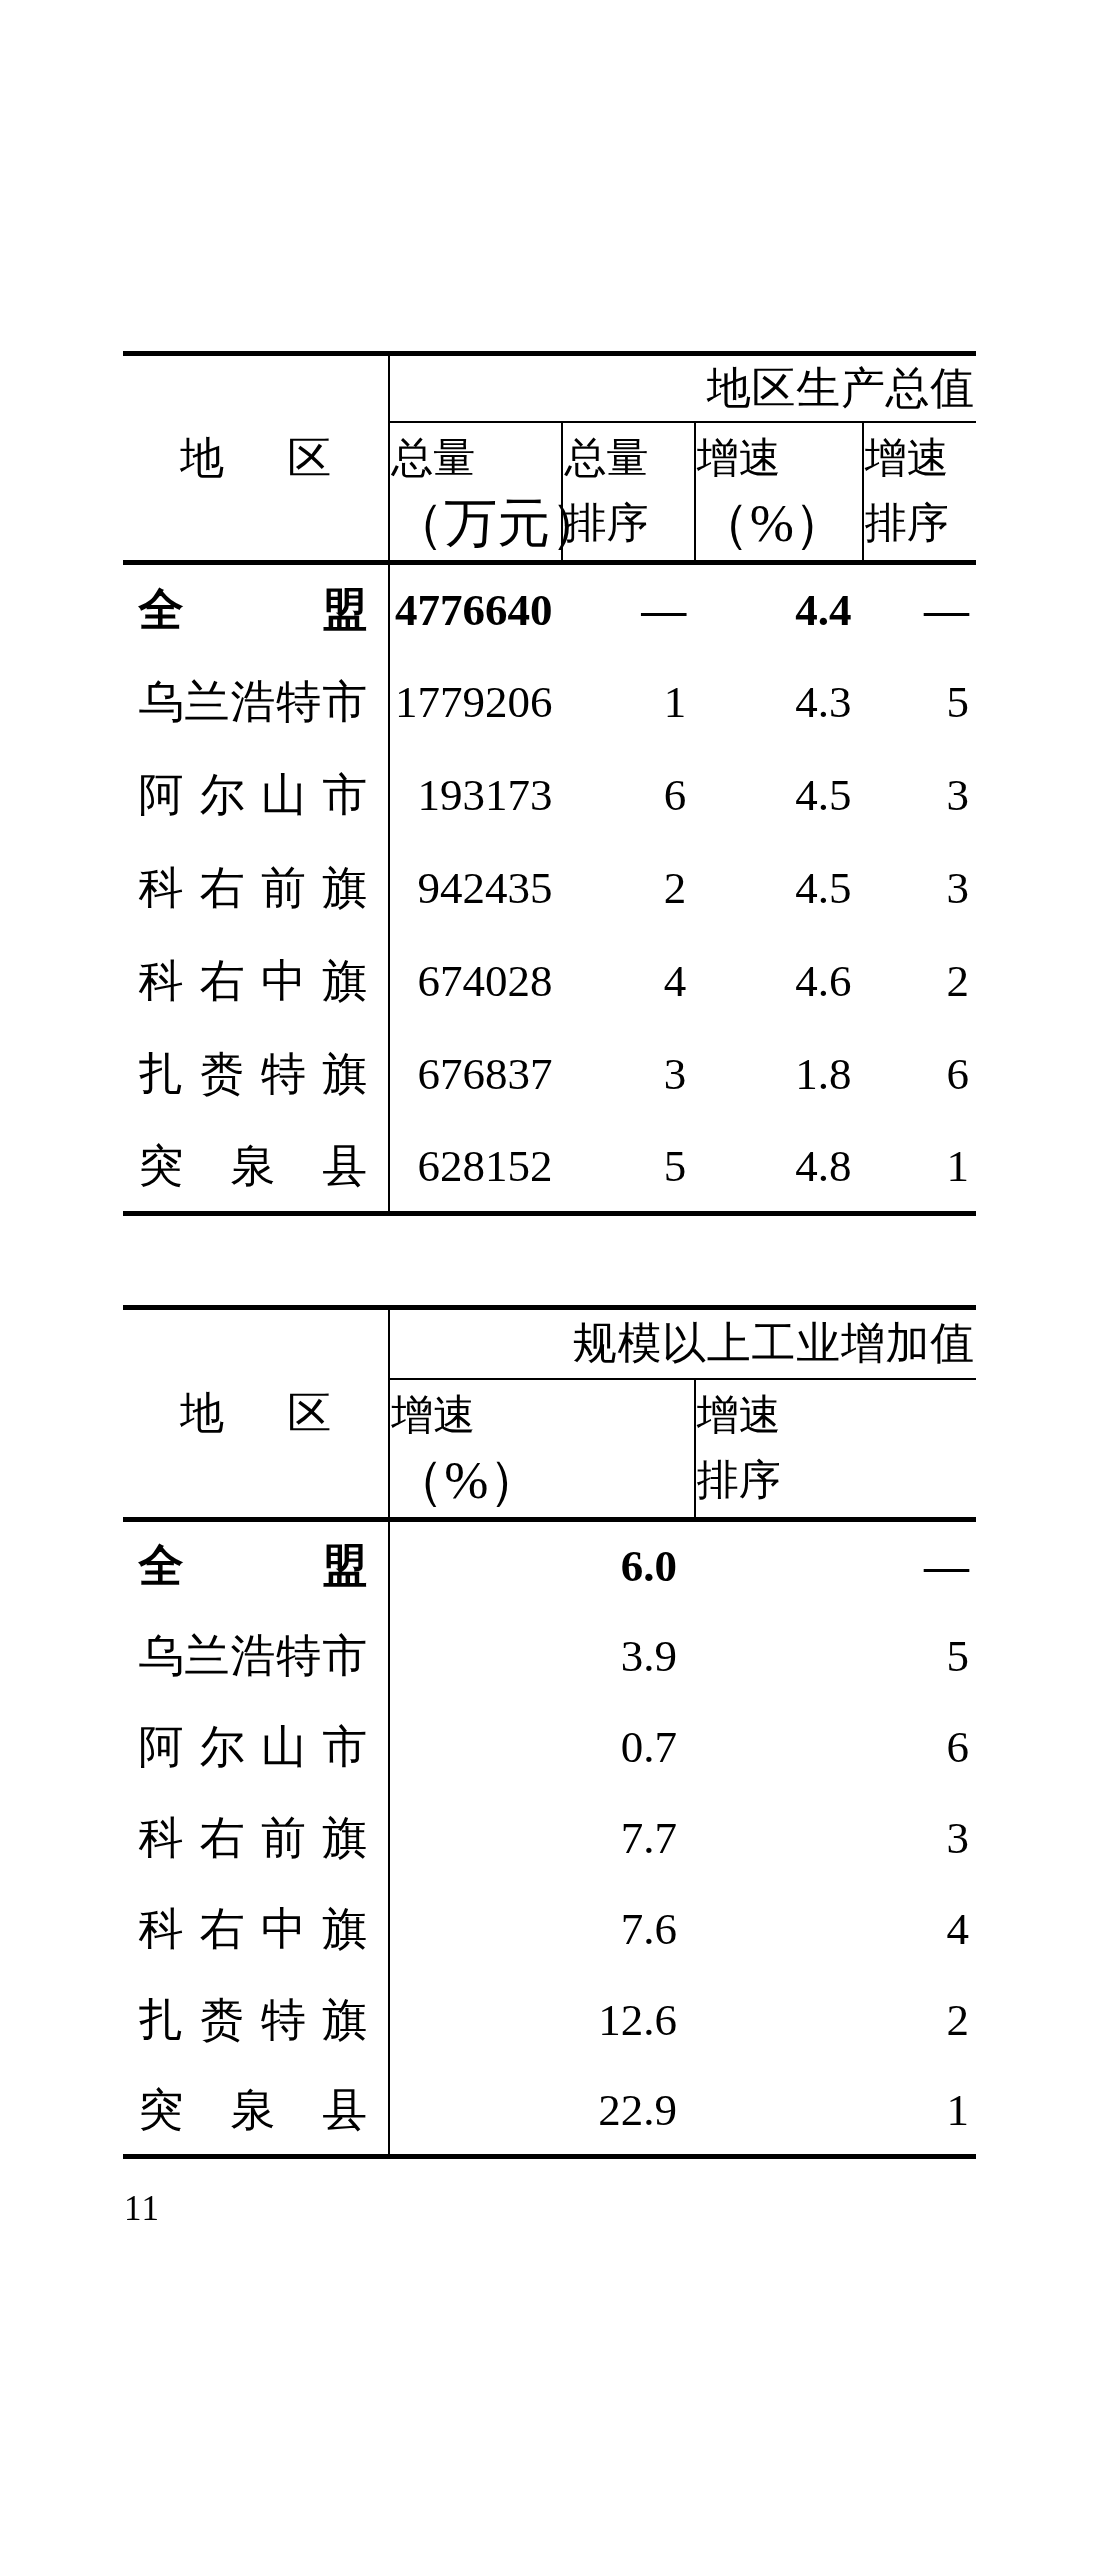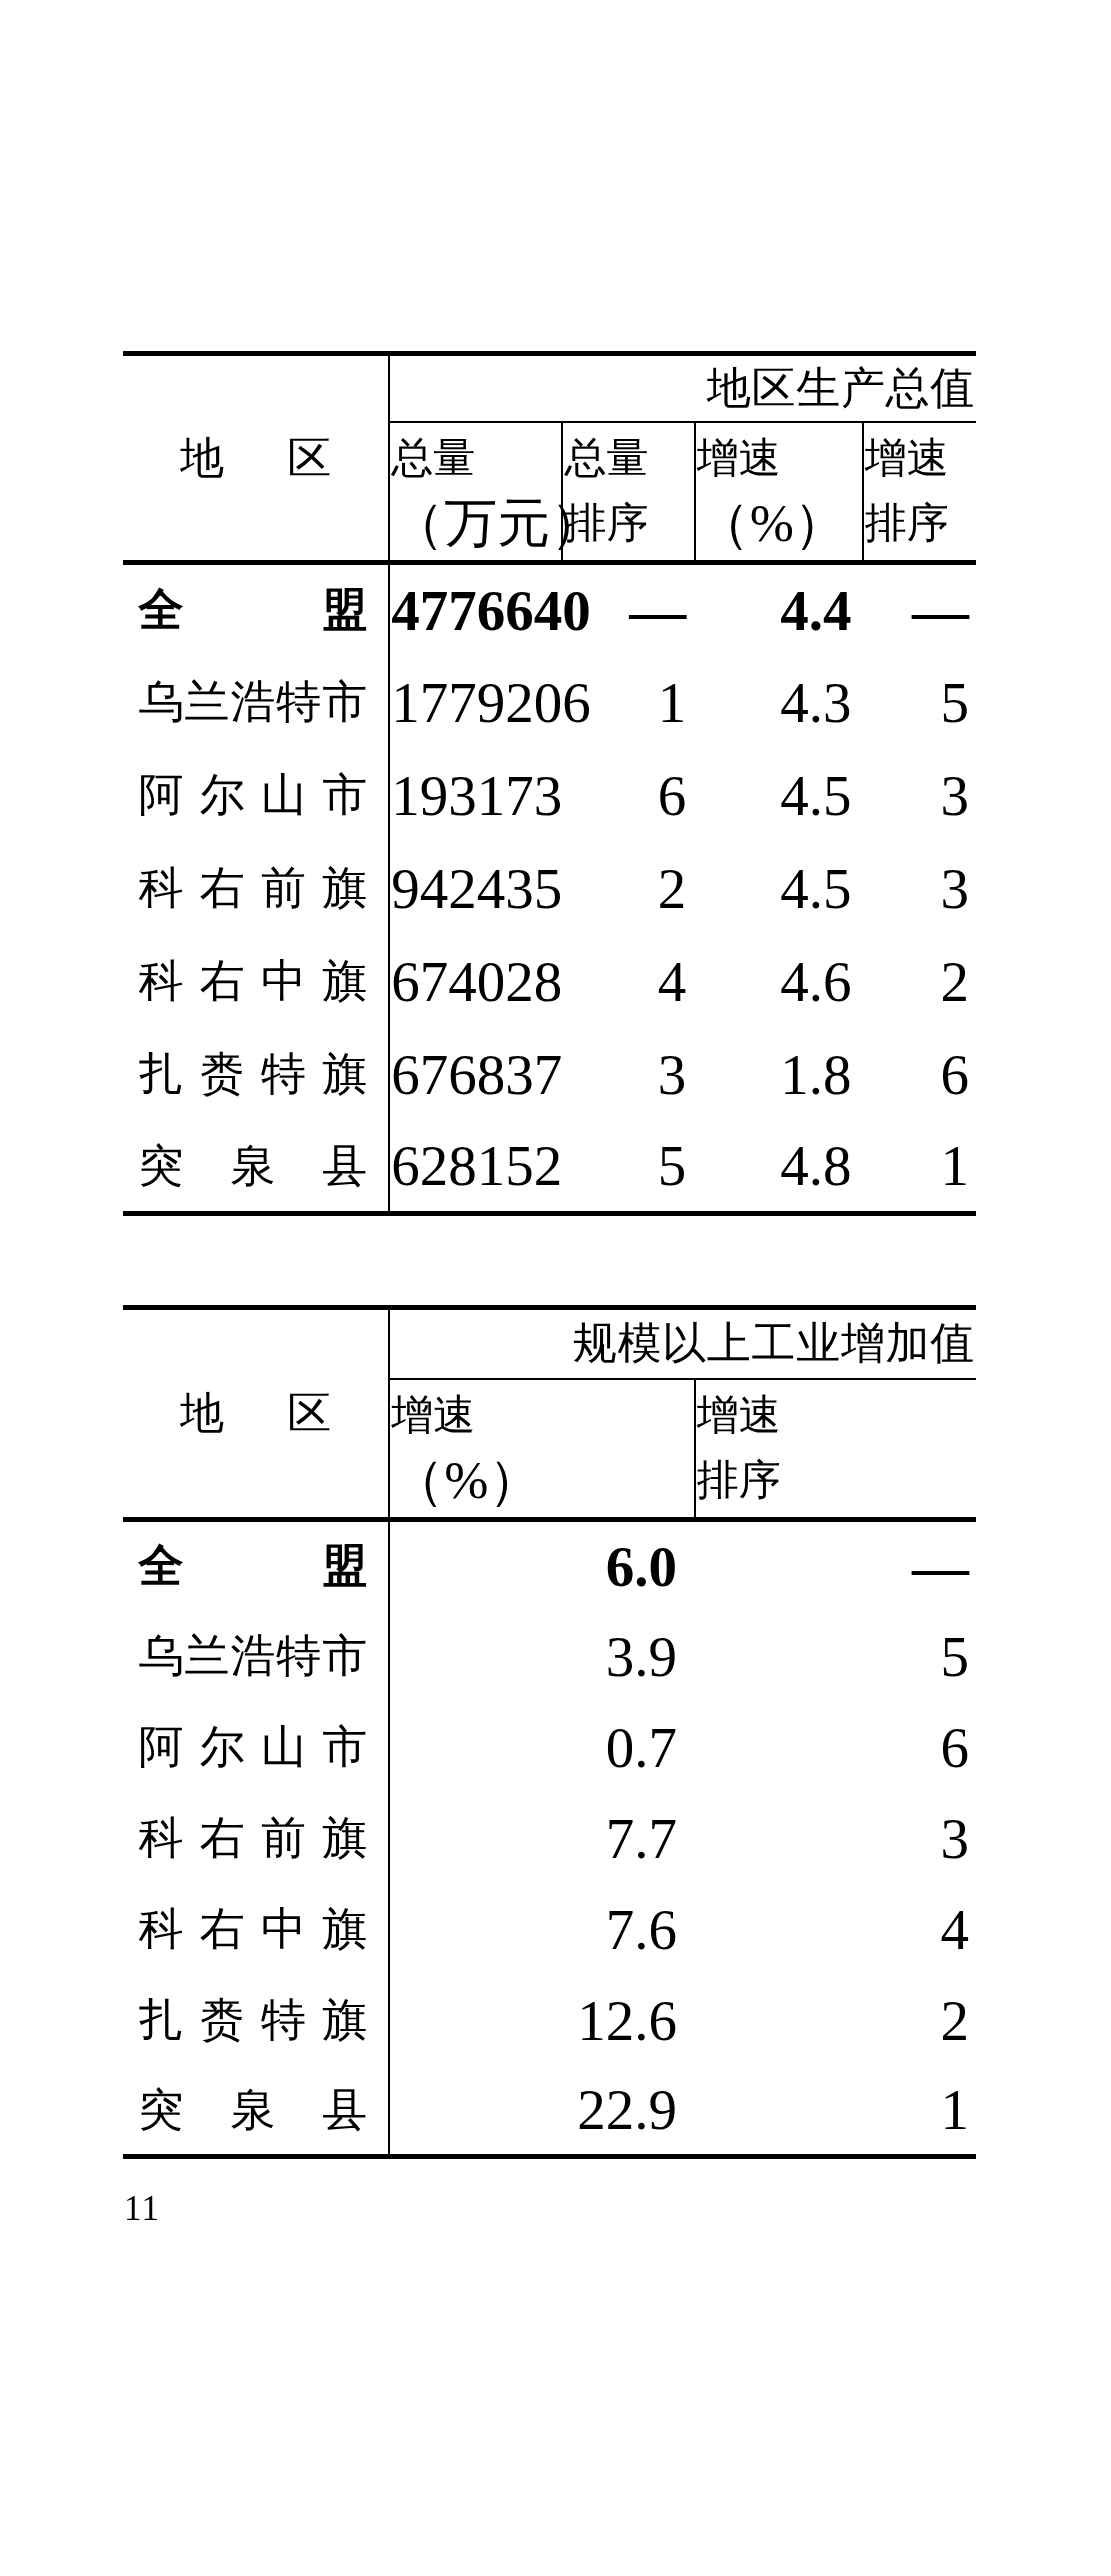--- a/index.html
+++ b/index.html
@@ -29,21 +29,21 @@
     font-size:42px;text-align:left;border-bottom:5px solid #000;white-space:nowrap;
   }
   td.sub-head + td.sub-head{border-left:2.1px solid #000;}
   .sub-head .hline{display:block;line-height:65px;}
   .sub-head .hline2{font-size:53px;}
   
   td.region{
     font-size:45px;text-align:justify;text-align-last:justify;
     padding:0 21px 0 15.6px;border-right:2.1px solid #000;white-space:nowrap;
   }
-  td.num{font-size:57px;text-align:right;white-space:nowrap;}
+  td.num{font-size:45px;text-align:right;white-space:nowrap;}
   tr.bold-row td{font-weight:bold;}
   
   .pr14{padding-right:10px;} .pr12{padding-right:8.5px;}
   .pr16{padding-right:11.3px;} .pr10{padding-right:7px;}
   .pr25{padding-right:17.7px;}
   
   #table-gdp tr.hrow1{height:68px;}
   #table-gdp tr.hrow2{height:141px;}
   #table-gdp tbody tr{height:93px;}
   #table-ind tr.hrow1{height:71px;}

